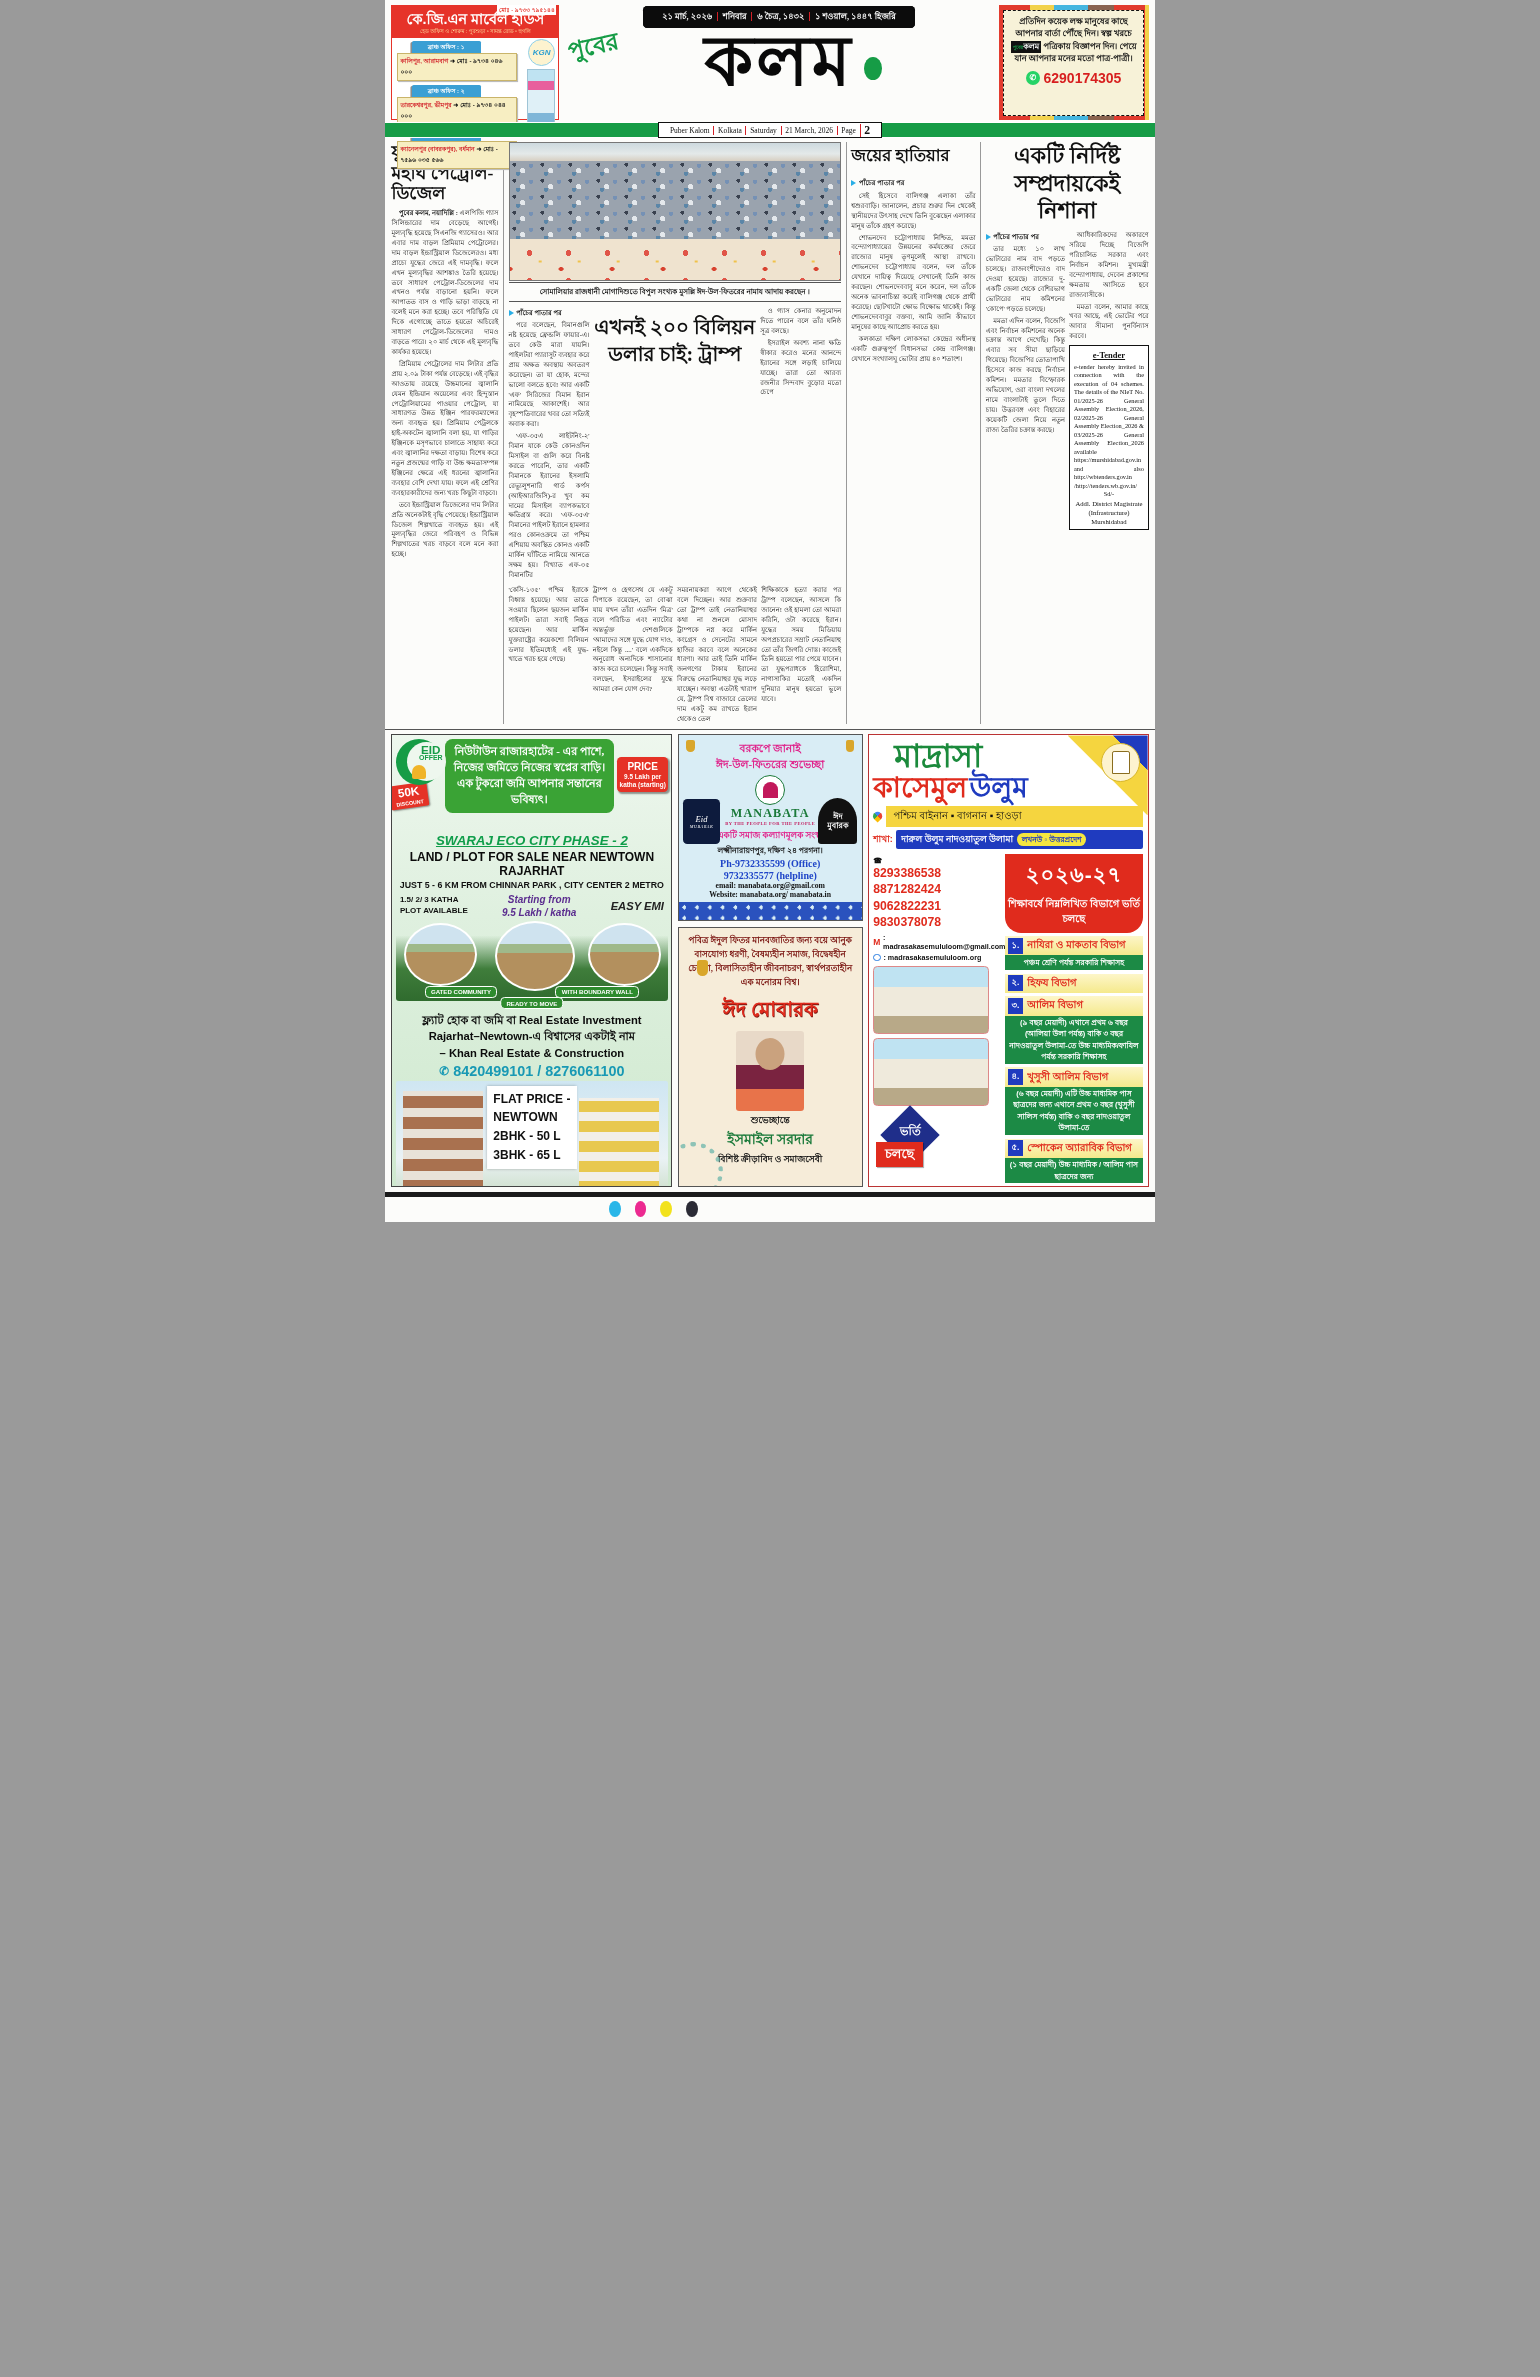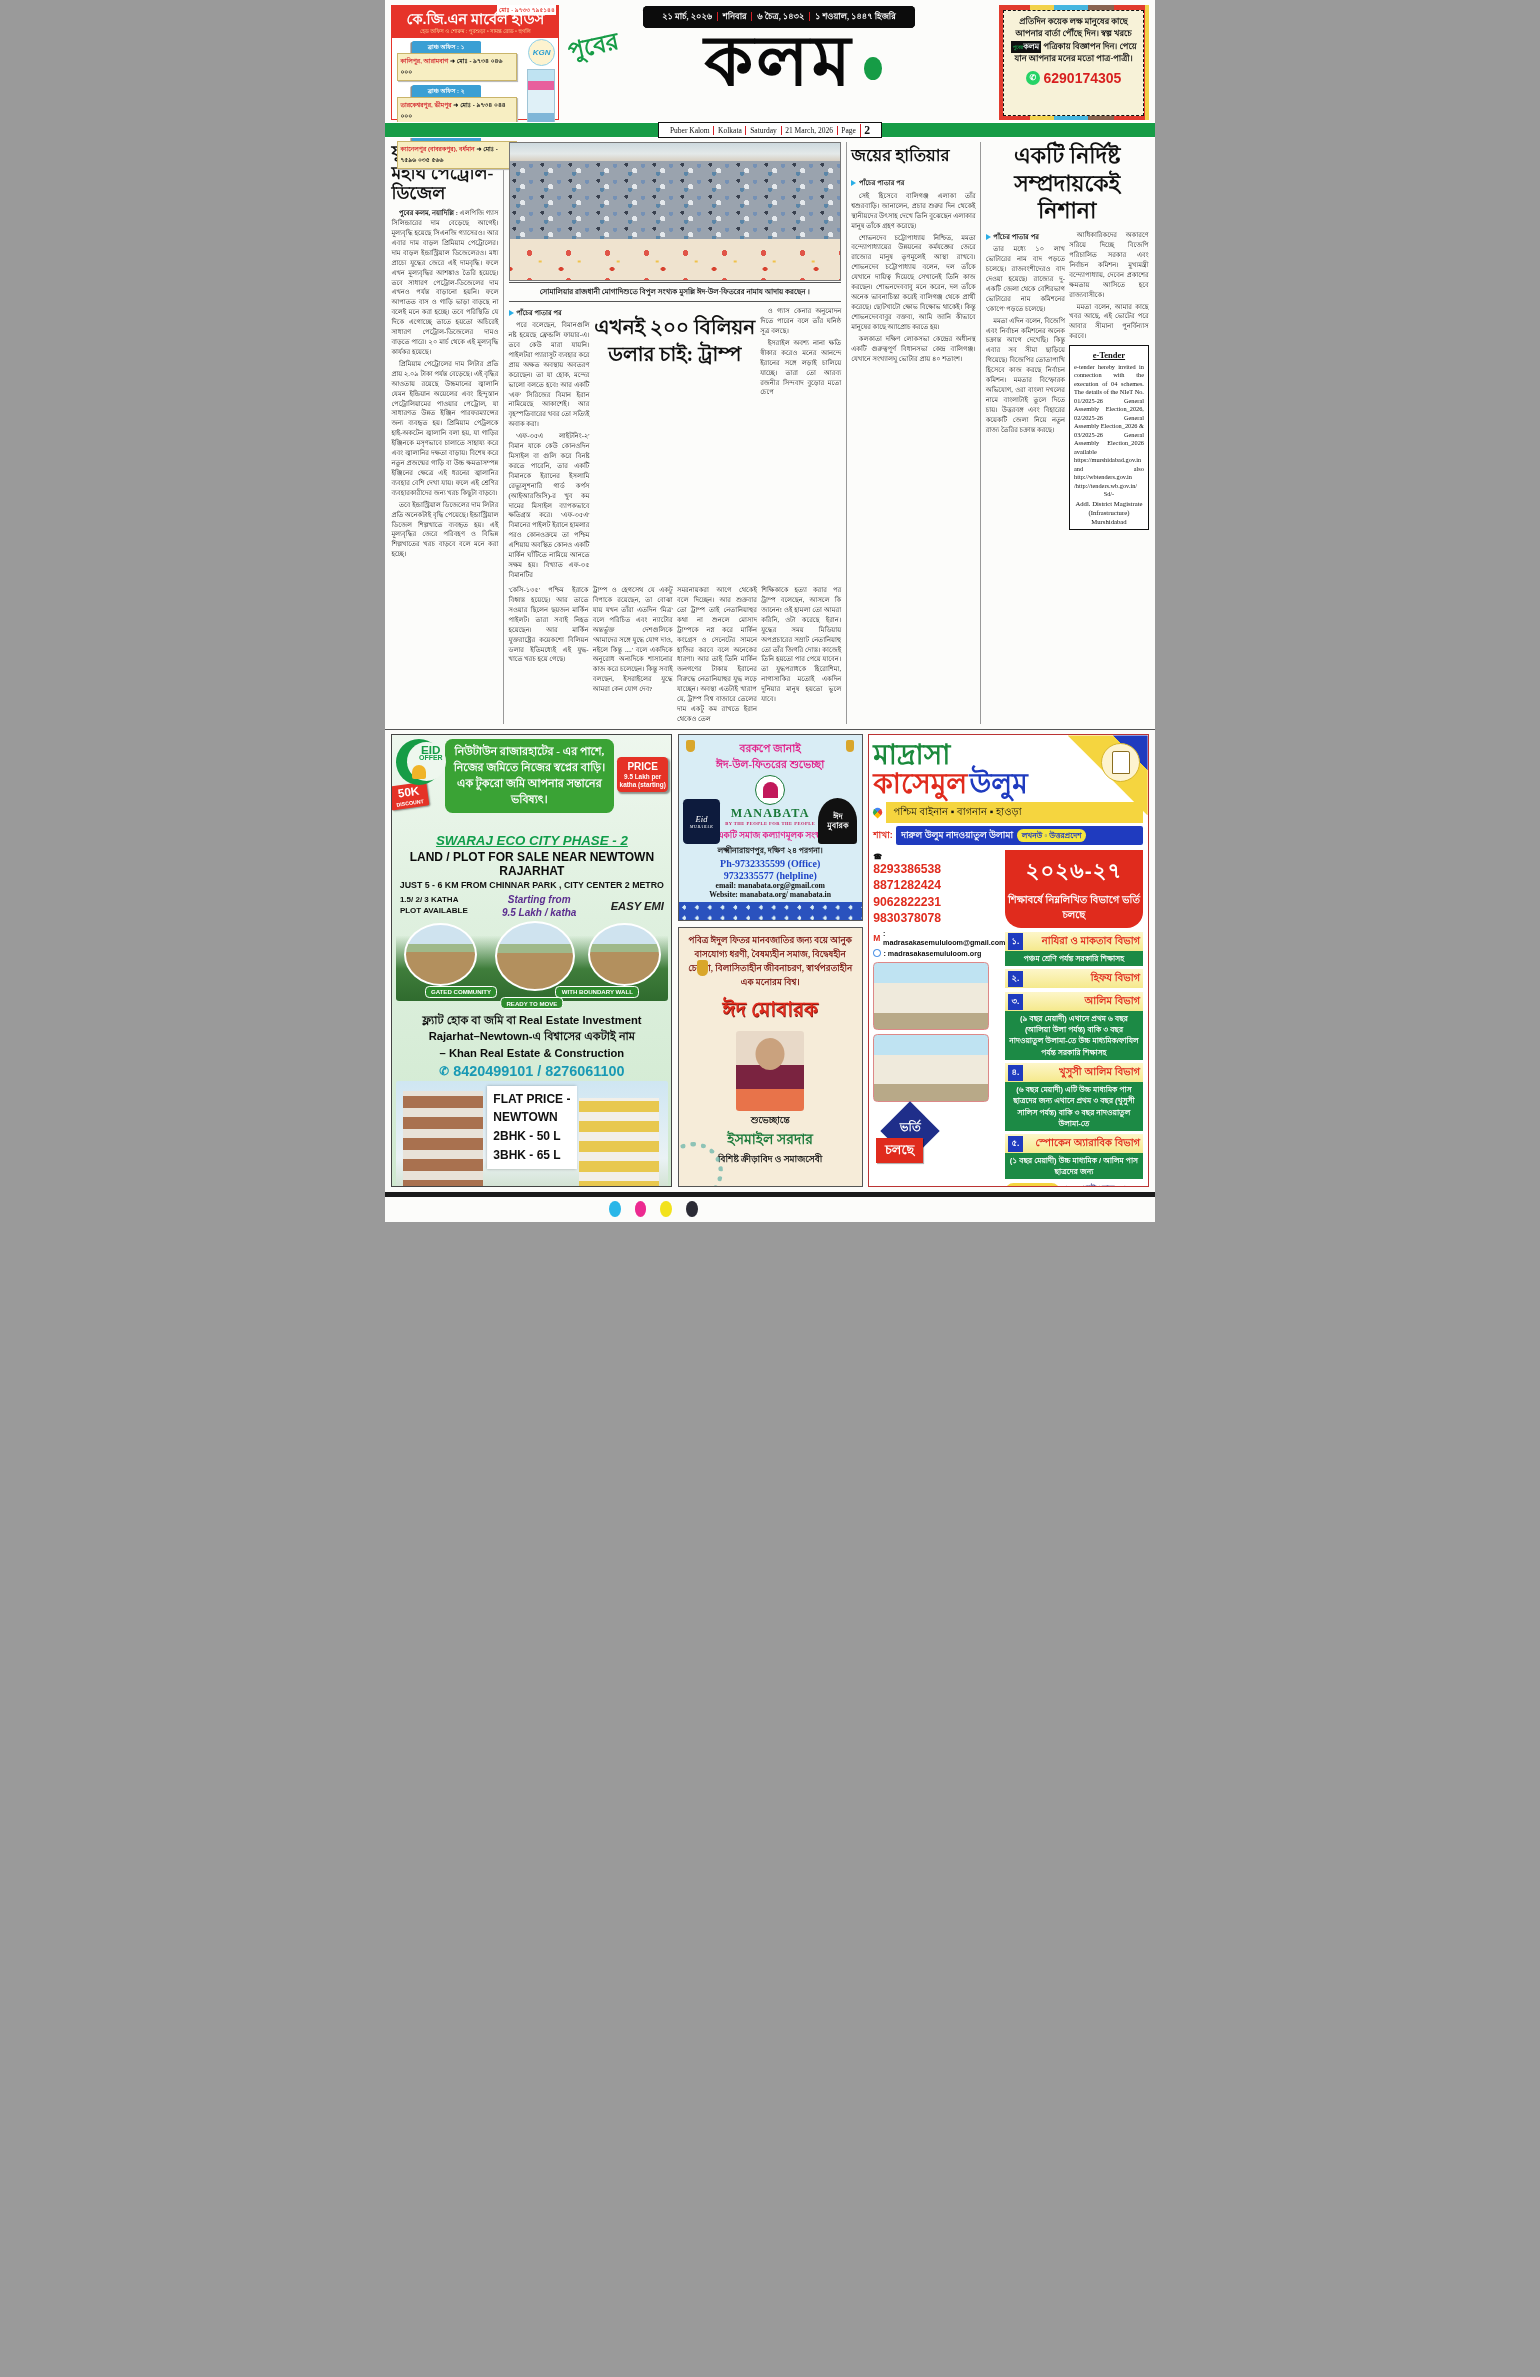--- a/index.html
+++ b/index.html
@@ -171,21 +171,21 @@
   .greet-name { color:#1b7a3a; font-weight:bold; font-size:14px; }
   .greet-title { font-weight:bold; font-size:9px; }
   .mandala { position:absolute; left:-15px; bottom:-15px; width:59px; height:59px; border-radius:50%; border:5.3px dotted #4aa8a0; opacity:.6;}
   .g-lant { position:absolute; left:18px; top:32px; width:11.7px; height:16px; background:#d9a62b; border-radius:2.7px 2.7px 5.3px 5.3px;}
 
   
   .madrasa { flex:1; border:1.1px solid #b33; background:#fff; font-family:"Liberation Sans",sans-serif; position:relative; overflow:hidden; padding:4.3px; }
   .md-corner { position:absolute; right:0; top:0; width:80px; height:80px; background:linear-gradient(225deg, #1f3bbf 0 22%, #f5d53f 22% 100%); clip-path:polygon(100% 0, 0 0, 100% 100%); }
   .md-logo { position:absolute; right:7.5px; top:7.5px; width:39px; height:39px; border-radius:50%; background:#fdf3cf; border:1.6px solid #d8b62a; z-index:2; display:flex; align-items:center; justify-content:center;}
   .md-logo::after{ content:""; width:16px; height:21px; background:#fff; border:1.1px solid #8a6d1f; border-radius:2.1px 2.1px 0 0;}
-  .md-t1 { color:#1b8a3c; font-weight:bold; font-size:28px; line-height:1.05; }
+  .md-t1 { color:#1b8a3c; font-weight:bold; font-size:32px; line-height:1.05;margin-left:21px; }
   .md-t2 { color:#e02b1d; font-weight:bold; font-size:28px; display:inline-block; line-height:1.05;}
   .md-t3 { color:#1f3bbf; font-weight:bold; font-size:28px; display:inline-block; line-height:1.05;}
   .md-loc { display:flex; align-items:center; gap:4.3px; margin-top:3.2px;}
   .pin { width:8.5px; height:8.5px; background:conic-gradient(#4285F4 0 25%, #EA4335 25% 50%, #FBBC05 50% 75%, #34A853 75% 100%); border-radius:50% 50% 50% 0; transform:rotate(-45deg); flex-shrink:0;}
   .md-locbar { background:#f5d53f; font-weight:normal; font-size:10px; padding:2.1px 7.5px; flex:1; }
   .md-branch { display:flex; align-items:center; gap:3.2px; margin-top:3.2px; }
   .md-branch-label { color:#e02b1d; font-weight:bold; font-size:9px; }
   .md-branch-bar { background:#1f3bbf; color:#fff; font-weight:bold; font-size:9px; padding:2.1px 5.3px; border-radius:2.1px; flex:1; display:flex; align-items:center; gap:4.3px;}
   .md-branch-loc { background:#f5e63f; color:#1f3bbf; border-radius:6.4px; padding:0.5px 4.3px; font-size:7.5px; }
   .md-grid { display:flex; gap:4.3px; margin-top:4.3px; }
@@ -199,21 +199,21 @@
   .adm-diamond { position:absolute; left:16px; top:0; width:42px; height:42px; background:#1f2e8a; transform:rotate(45deg); }
   .adm-d-txt { position:absolute; left:16px; top:8.5px; width:42px; text-align:center; color:#fff; font-weight:bold; font-size:11.7px; z-index:2;}
   .adm-red { position:absolute; left:3.2px; top:28px; background:#e02b1d; color:#fff; font-weight:bold; font-size:12.8px; padding:2.1px 8.5px; z-index:3; box-shadow:1.1px 1.1px 0 rgba(0,0,0,.3);}
   .md-right { flex:1;padding-left:11px; }
   .md-session { background:#e02b1d; color:#fff; border-radius:0 0 16px 16px; text-align:center; padding:5.3px 3.2px 6.4px; }
   .md-session b { font-size:21px; display:block; letter-spacing:1.1px;}
   .md-session span { font-size:10px; font-weight:bold; display:block; line-height:1.5; margin-top:2.1px;}
   .md-sec { margin-top:3.7px; }
   .md-sec-head { background:linear-gradient(180deg,#fdf6c9,#f5e98c); display:flex; align-items:center; gap:4.3px; padding:1.1px 3.2px;}
   .md-sec-no { background:#1f3bbf; color:#fff; font-weight:bold; font-size:8.5px; padding:1.1px 3.7px; }
-  .md-sec-name { color:#e02b1d; font-weight:bold; font-size:10px; flex:1; text-align:right;}
+  .md-sec-name { color:#e02b1d; font-weight:bold; font-size:10px; flex:1; text-align:left;}
   .md-sec-detail { background:#1c8a45; color:#fff; font-weight:bold; font-size:7.5px; text-align:center; padding:1.6px 3.2px; line-height:1.5;}
   .md-note { display:flex; gap:4.3px; align-items:flex-start; margin-top:4.3px;}
   .md-note-pill { background:#f5d53f; color:#1f3bbf; font-weight:bold; font-size:9px; padding:2.7px 6.4px; border-radius:8.5px; white-space:nowrap;}
   .md-note-txt { color:#3a3a8c; font-weight:bold; font-size:7.7px; line-height:1.45; text-align:justify;}
 
   
   .footer-bar { height:5.3px; background:#1b1b1b; margin-top:1.1px; }
   .dots { display:flex; gap:14px; padding:3.2px 0 5.3px 224px; }
   .dot { width:11.7px; height:16px; border-radius:50%; }
 </style>

